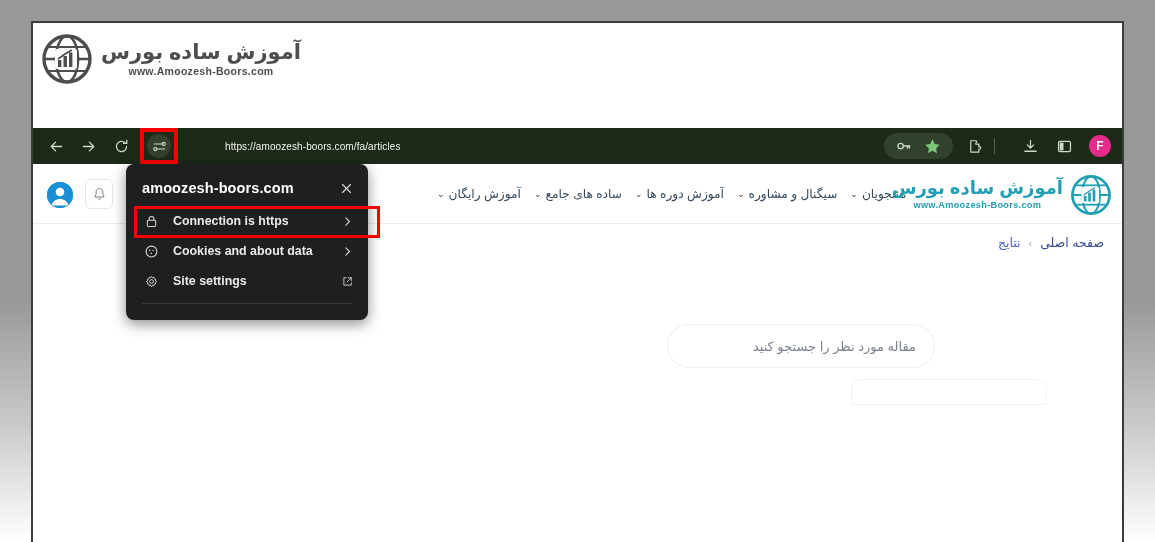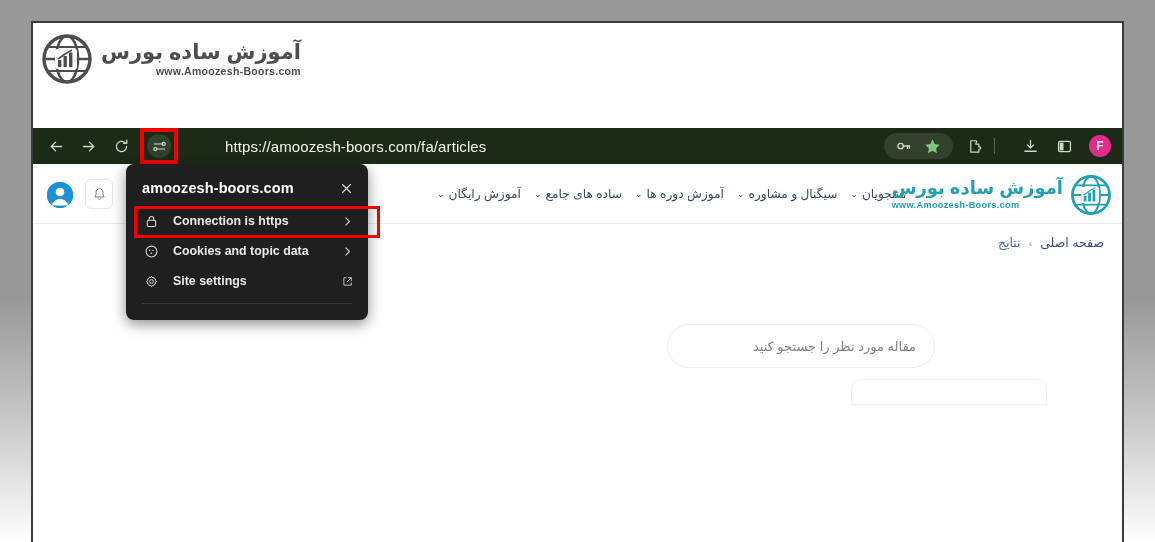--- a/index.html
+++ b/index.html
@@ -22,21 +22,21 @@
     position: absolute; left: 33px; top: 23px; right: 33px; bottom: 0;
     background: #ffffff; overflow: hidden;
   }
 
   
   #site-top-logo {
     position: absolute; left: 8px; top: 10px;
     display: flex; align-items: center; gap: 8px;
   }
   .globe-mark { width: 52px; height: 52px; flex: 0 0 auto; }
-  .logo-words { display: flex; flex-direction: column; align-items: flex-end; line-height: 1; }
+  .logo-words { display: flex; flex-direction: column; align-items: center; line-height: 1; }
   .logo-fa { font-size: 21px; font-weight: 700; letter-spacing: .5px; direction: rtl; }
   .logo-url { font-size: 10.5px; font-weight: 700; letter-spacing: .3px; margin-top: 4px; }
   #site-top-logo .logo-fa, #site-top-logo .logo-url { color: #4d4d4d; }
 
   
   #browser-chrome {
     position: absolute; left: 0px; top: 105px; width: 1089px; height: 36px;
     background: #1d2a18; display: flex; align-items: center; z-index: 40;
   }
   .nav-btn {
@@ -53,21 +53,21 @@
   #site-info-highlight {
     position: absolute; left: -3px; top: -3px; width: 38px; height: 36px;
     border: 4px solid #f60000; z-index: 2;
   }
   #site-info-icon {
     width: 24px; height: 24px; border-radius: 50%;
     background: #32412c; display: flex; align-items: center; justify-content: center;
     z-index: 3; position: relative;
   }
   #url-text {
-    color: #f2f4f0; font-size: 15px; margin-left: 14px; white-space: nowrap;
+    color: #f2f4f0; font-size: 10px; margin-left: 14px; white-space: nowrap;
     letter-spacing: .1px;
     padding-left: 36px;
   }
   #omnibox-actions {
     margin-left: auto; display: flex; align-items: center; height: 100%;
   }
   #omni-pill {
     display: flex; align-items: center; gap: 12px;
     background: #32412c; border-radius: 14px; height: 26px; padding: 0 12px;
   }
@@ -383,21 +383,21 @@
 
     <div class="bubble-row">
       <span class="row-icon">
         <svg viewBox="0 0 20 20" width="15" height="15" aria-hidden="true">
           <circle cx="10" cy="10" r="7.2" fill="none" stroke="currentColor" stroke-width="1.4"></circle>
           <circle cx="7.6" cy="8.3" r="1.05" fill="currentColor"></circle>
           <circle cx="12.1" cy="8.6" r="0.95" fill="currentColor"></circle>
           <circle cx="9.7" cy="12.3" r="1.05" fill="currentColor"></circle>
         </svg>
       </span>
-      <span class="row-label">Cookies and topic data</span>
+      <span class="row-label">Cookies and about data</span>
       <span class="row-trail">
         <svg viewBox="0 0 20 20" width="13" height="13" aria-hidden="true">
           <path d="M7.4 4.4 13 10l-5.6 5.6" fill="none" stroke="currentColor" stroke-width="1.7" stroke-linecap="round" stroke-linejoin="round"></path>
         </svg>
       </span>
     </div>
 
     <div class="bubble-row">
       <span class="row-icon">
         <svg viewBox="0 0 20 20" width="15" height="15" aria-hidden="true">

